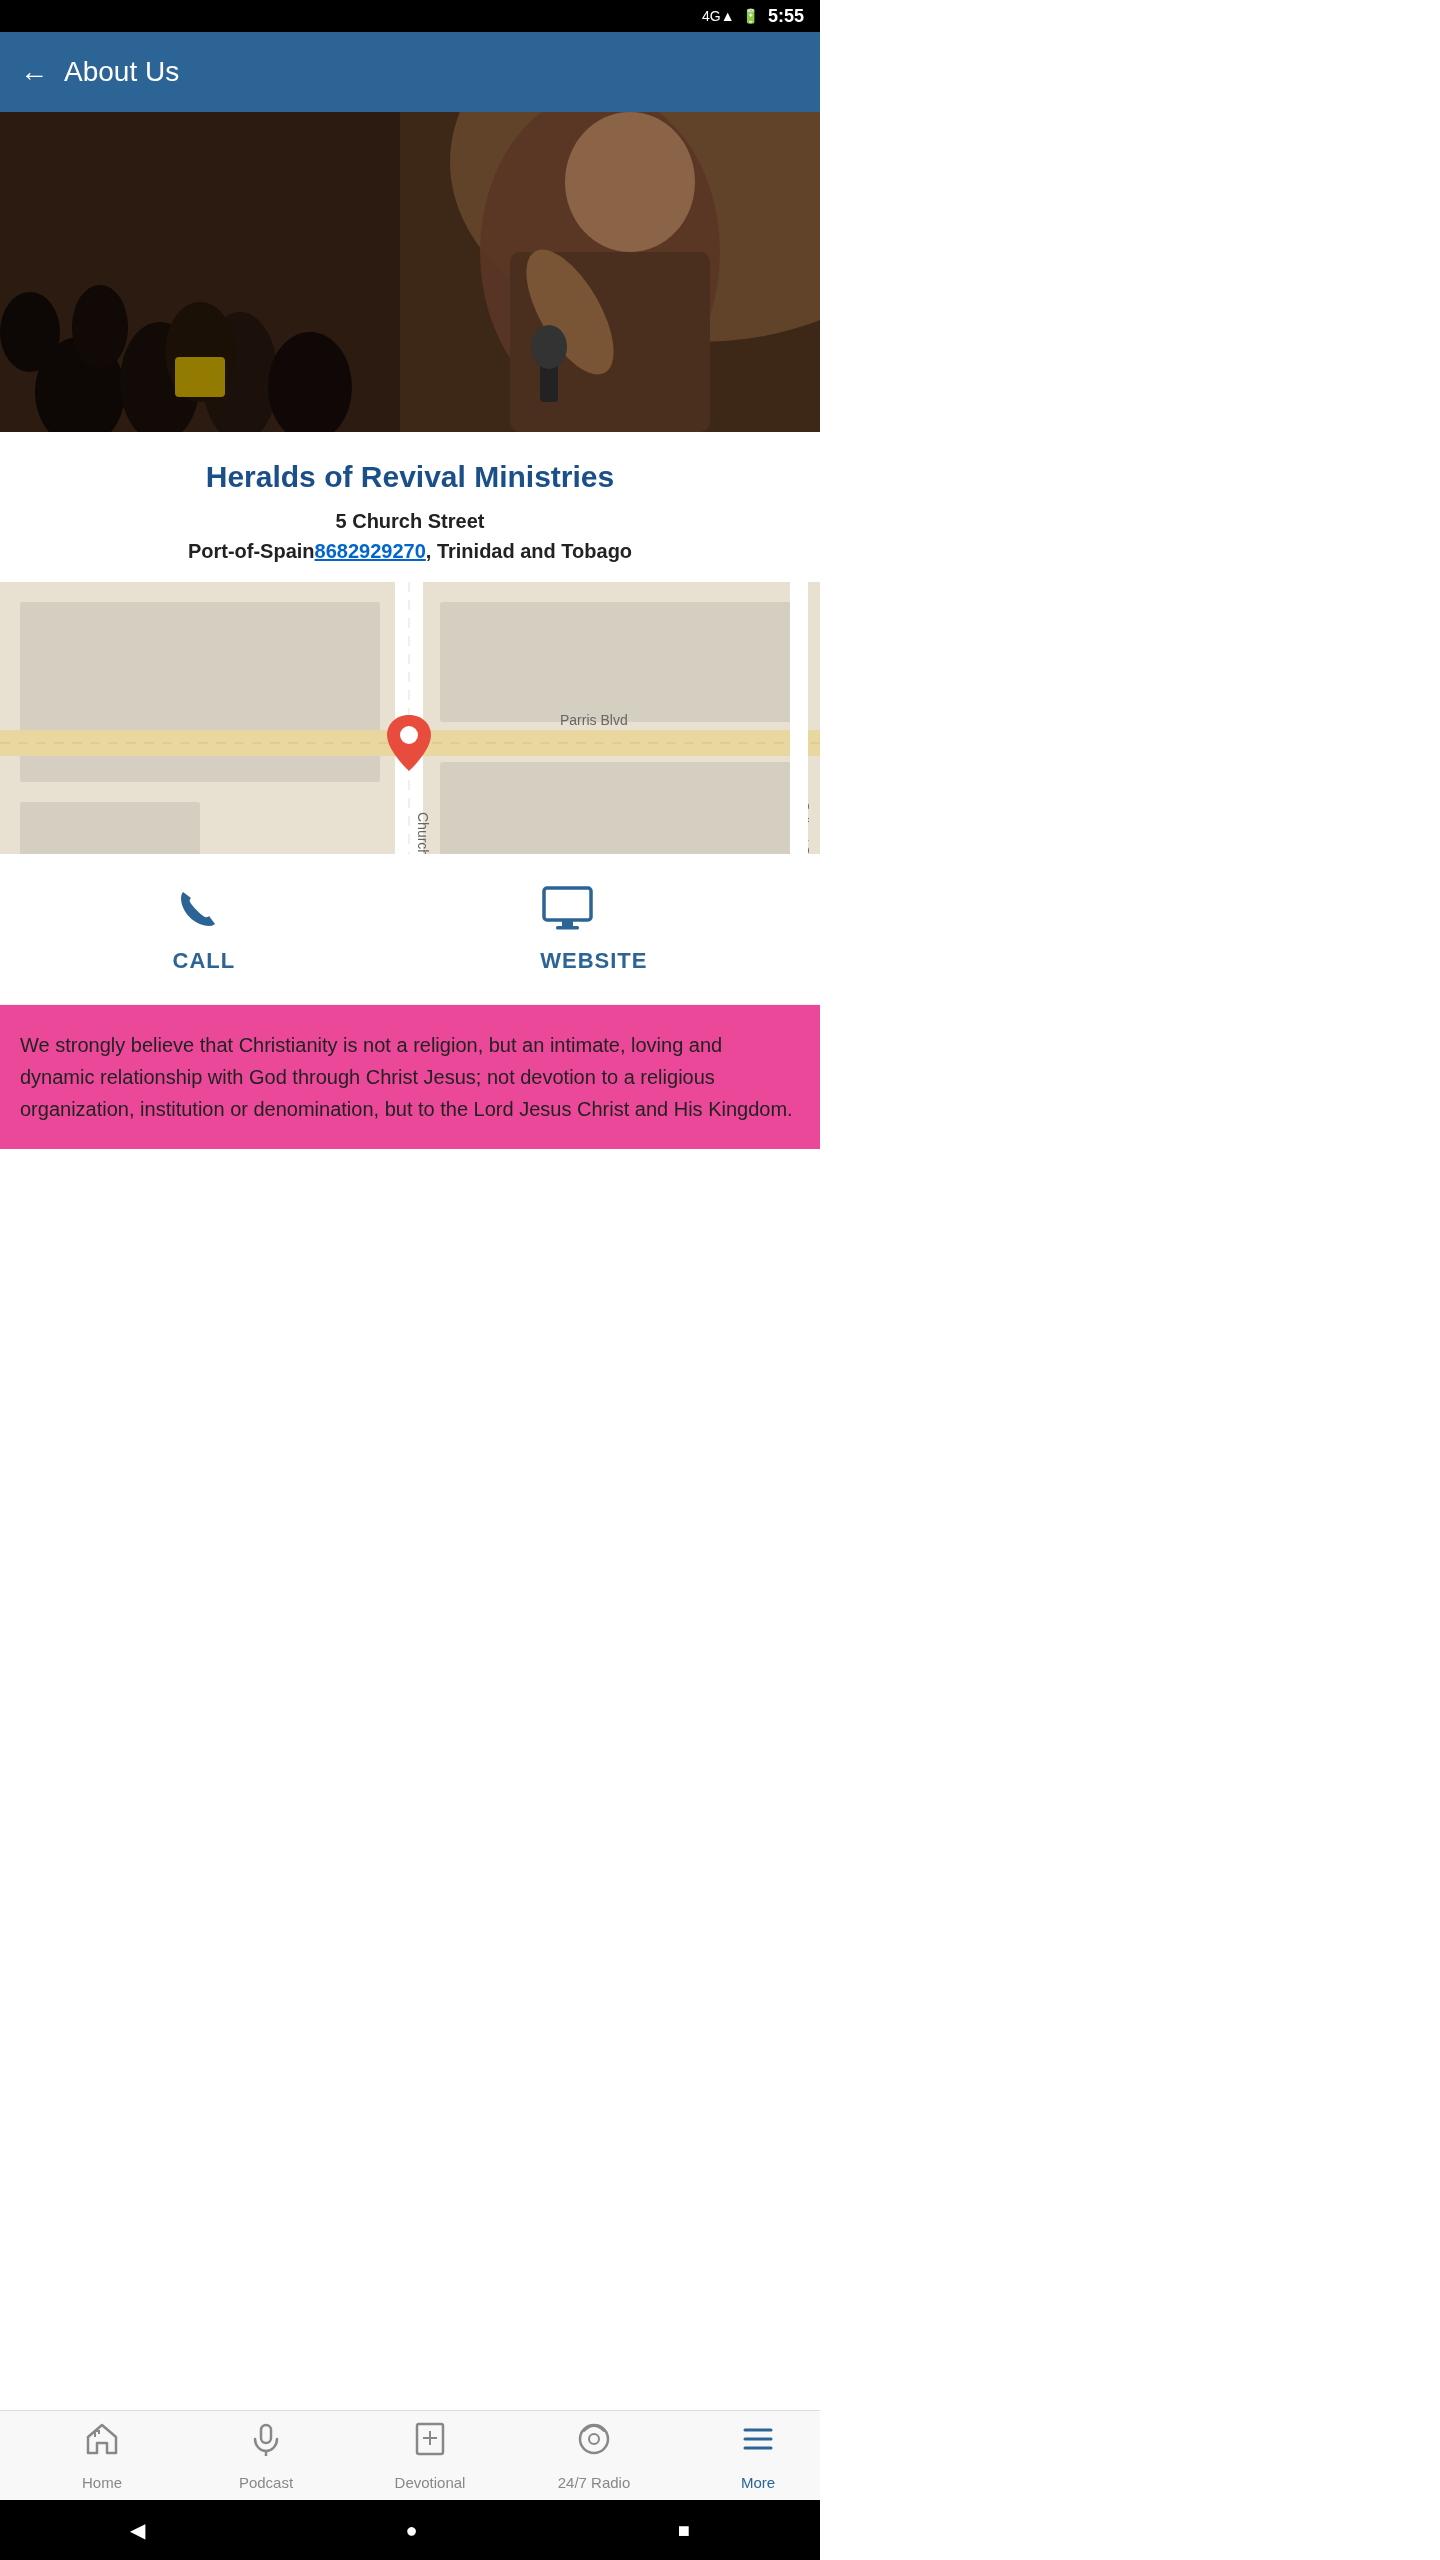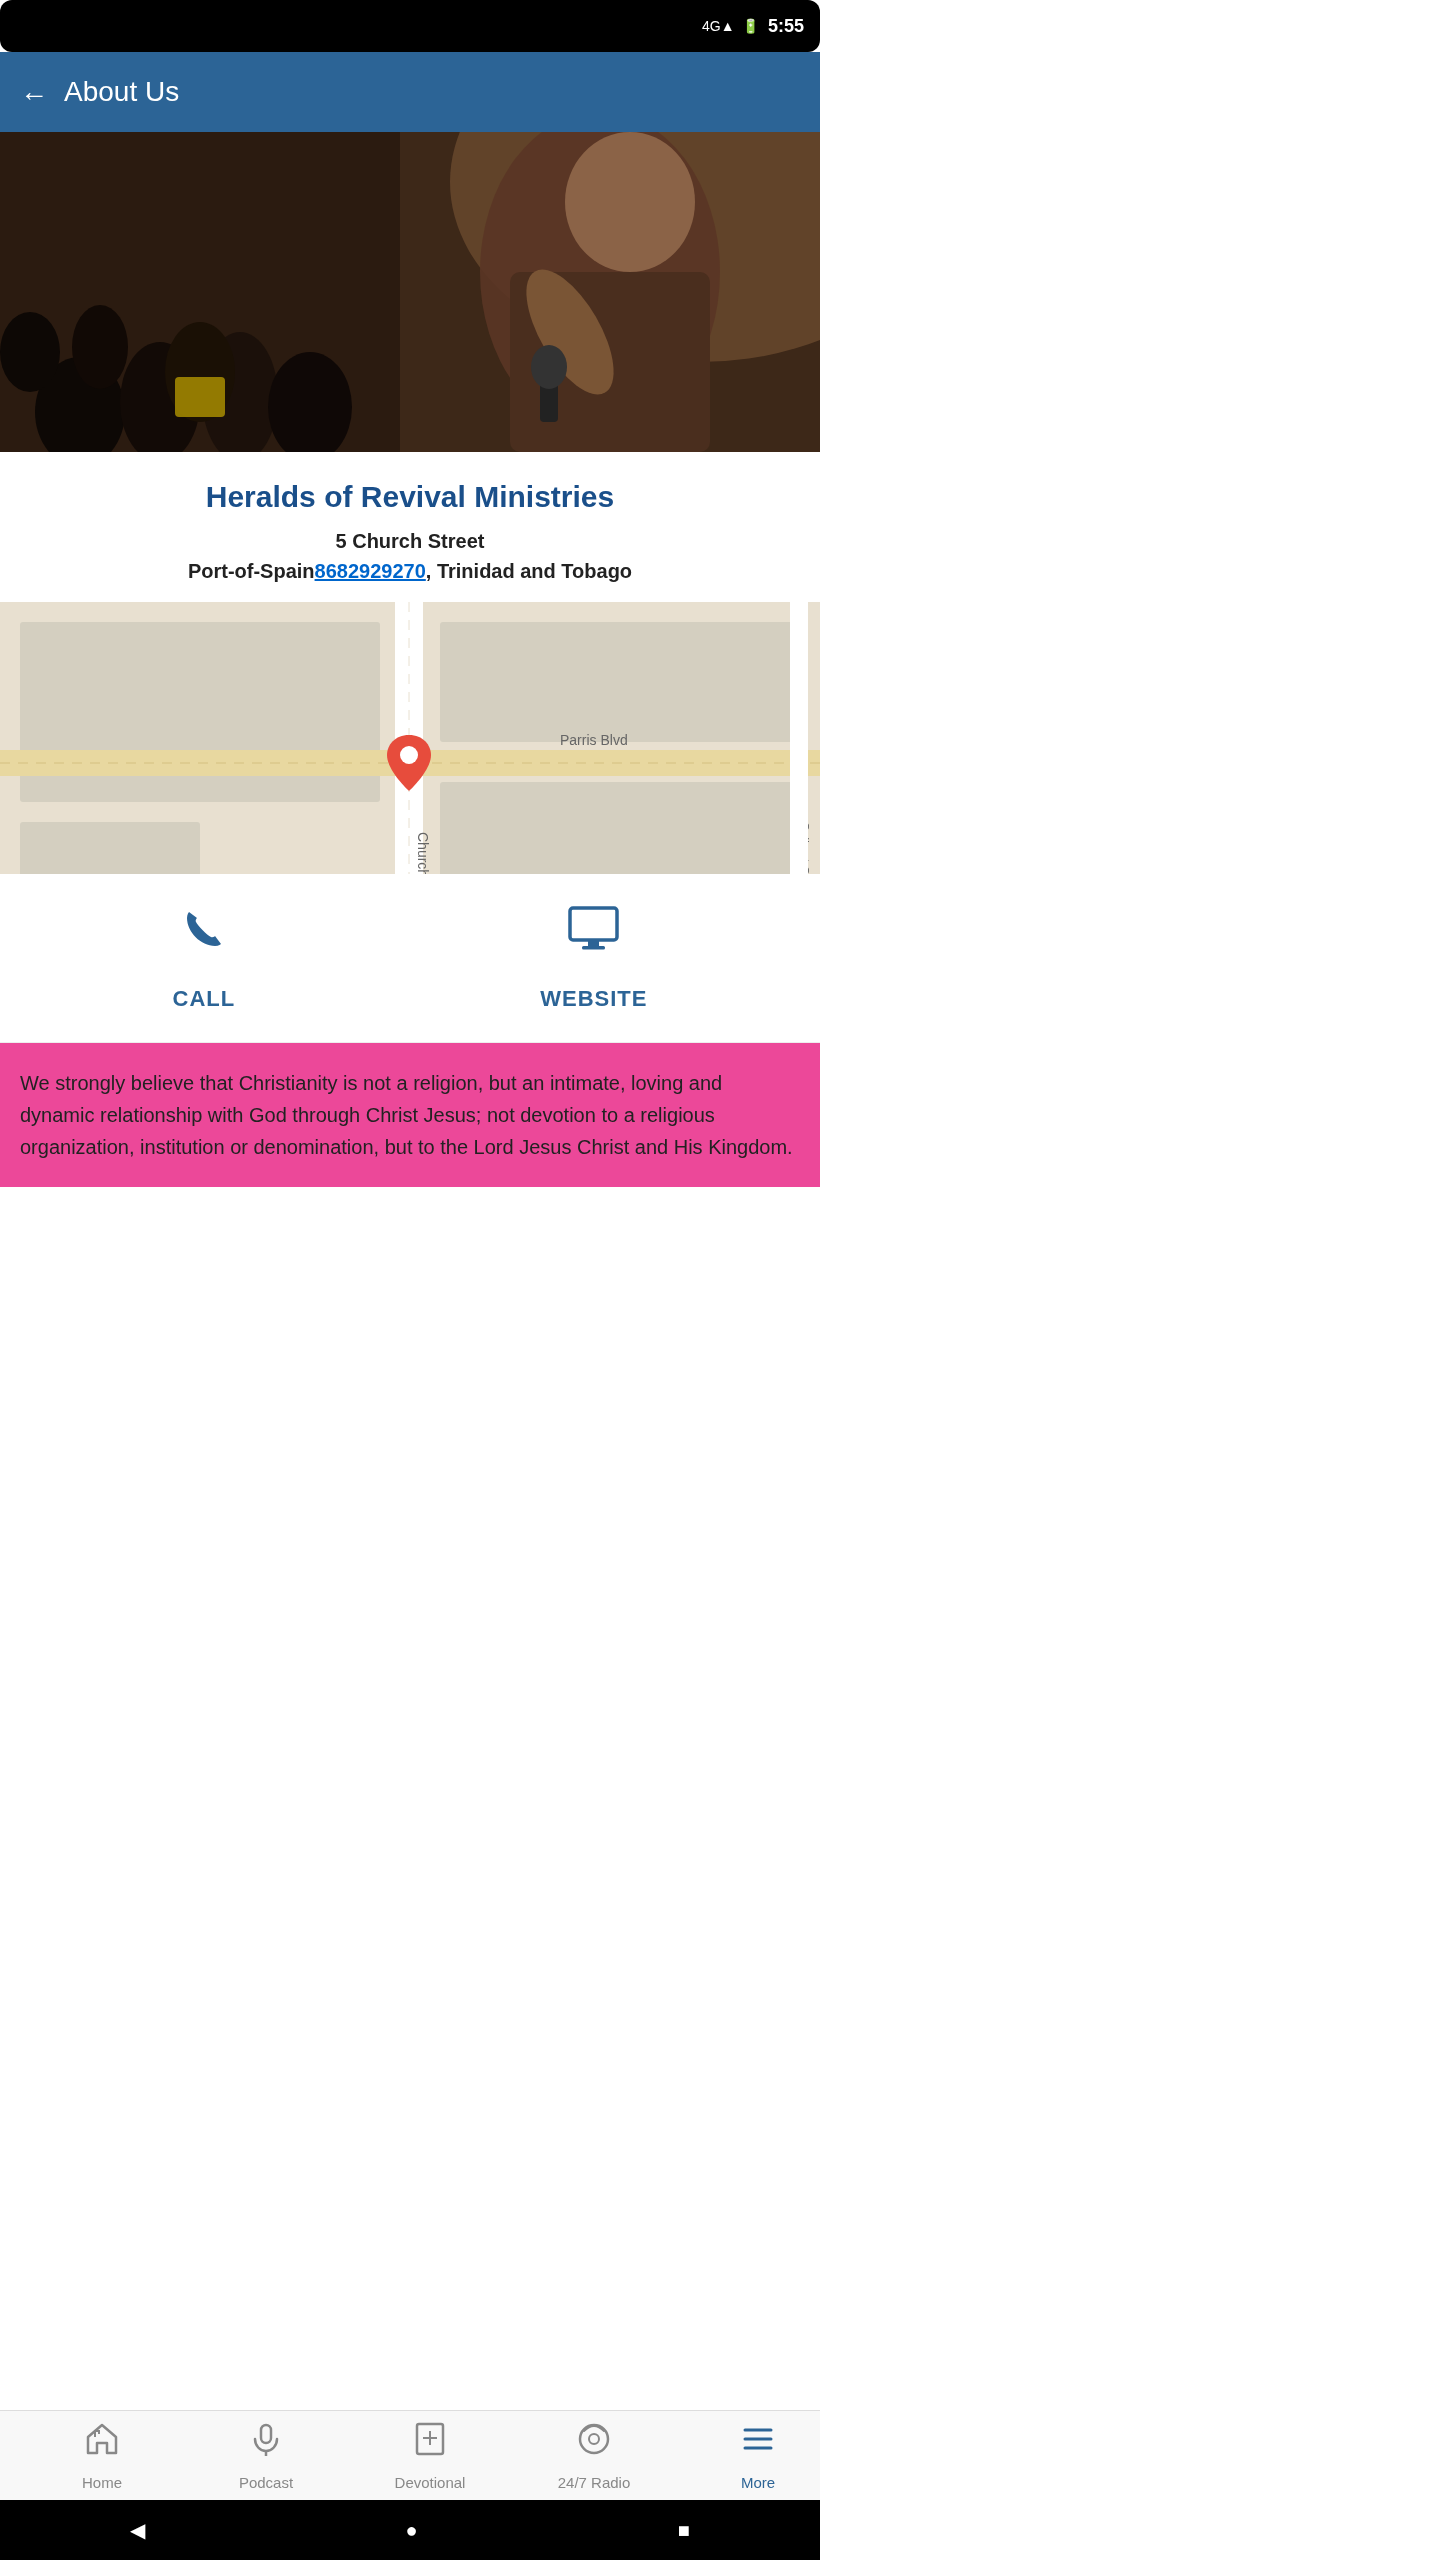--- a/index.html
+++ b/index.html
@@ -9,27 +9,26 @@
       width: 820px;
       min-height: 1400px;
       font-family: 'Arial', sans-serif;
       background: #fff;
       overflow-x: hidden;
     }
 
     
     .status-bar {
       background: #000;
-      height: 52px;
+      height: 32px;
       display: flex;
       align-items: center;
       justify-content: flex-end;
       padding: 0 16px;
       gap: 8px;
-      border-radius: 12px;
     }
     .status-bar-text {
       color: #fff;
       font-size: 18px;
       font-weight: bold;
     }
     .signal-icon {
       color: #fff;
       font-size: 14px;
     }
@@ -132,22 +131,22 @@
     .action-buttons {
       display: flex;
       justify-content: space-around;
       padding: 30px 20px;
       background: #fff;
       border-bottom: 1px solid #eee;
     }
     .action-btn {
       display: flex;
       flex-direction: column;
-      align-items: center;
-      gap: 22px;
+      align-items: flex-start;
+      gap: 4px;
       cursor: pointer;
     }
     .action-icon {
       font-size: 42px;
       color: #2c6496;
     }
     .action-label {
       color: #2c6496;
       font-size: 22px;
       font-weight: bold;

